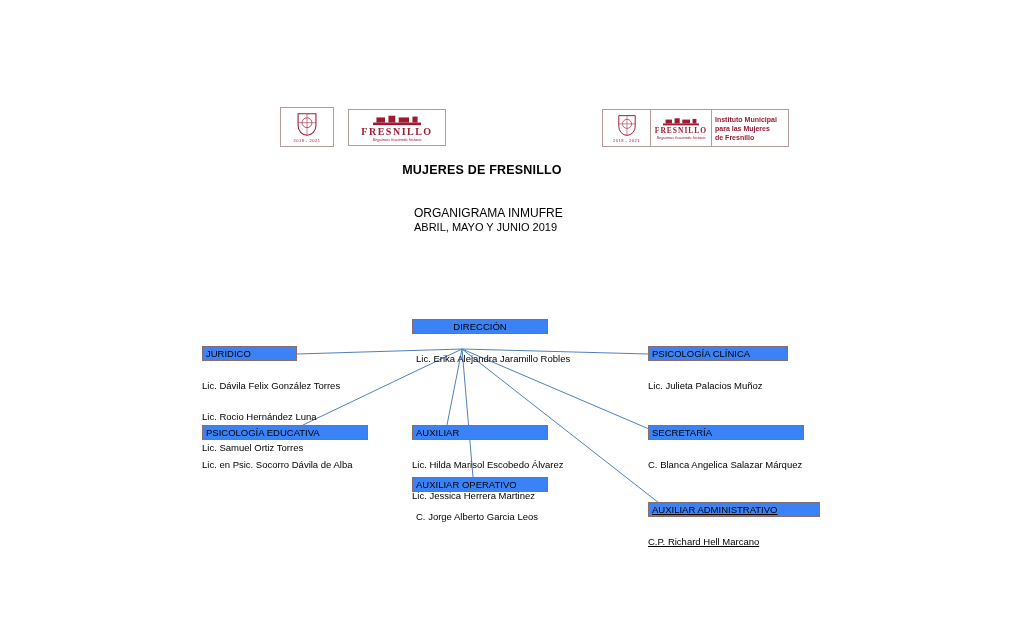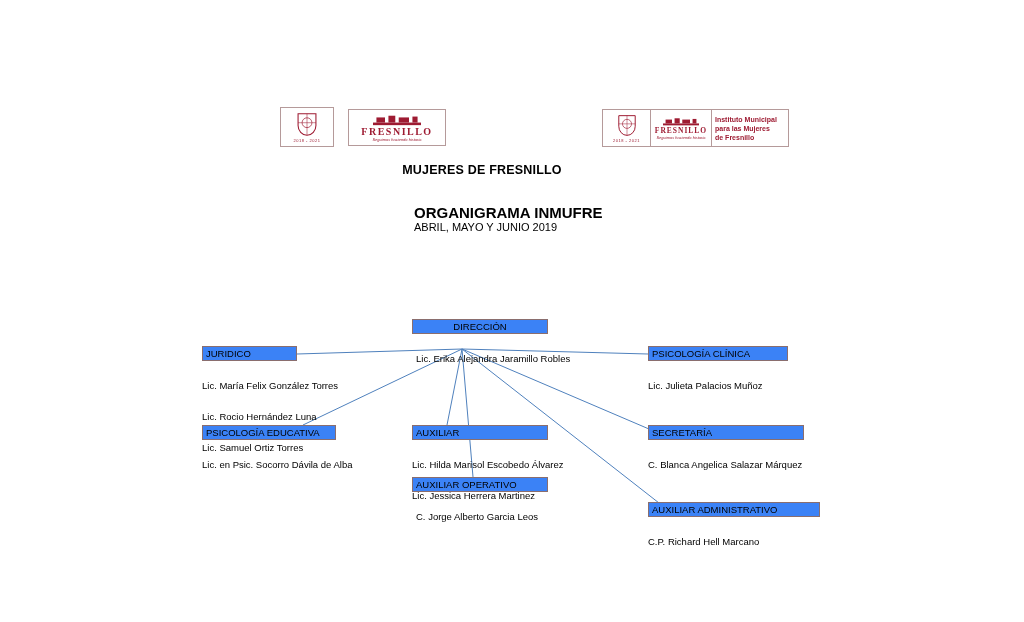--- a/index.html
+++ b/index.html
@@ -18,21 +18,21 @@
   .wordmark { font-family:"Liberation Serif", serif; font-weight:bold; color:#9e1b32;
               letter-spacing:1.5px; font-size:10px; line-height:11px; white-space:nowrap; }
   .wordmark.small { font-size:7.5px; letter-spacing:1px; line-height:9px; }
   .tagline { font-size:4px; color:#9e1b32; font-style:italic; white-space:nowrap; }
   .institute-text { font-size:7px; font-weight:bold; color:#9e1b32; line-height:9px;
                     padding:2px 3px; align-items:flex-start !important; }
 
   
   .page-title { width:300px; text-align:center; font-weight:bold; font-size:12.5px;
                 line-height:17px; letter-spacing:0.2px; }
-  .subtitle-line1 { font-weight:bold; font-size:15px; line-height:14px; }
+  .subtitle-line1 { font-weight:normal; font-size:12px; line-height:14px; }
   .subtitle-line2 { font-size:11px; line-height:14px; }
 
   
   .node-title { background:#3b82f6; border:1px solid #8a6e6e; font-size:9.5px;
                 height:15px; line-height:13px; padding:0 3px; white-space:nowrap; overflow:hidden; }
   .node-title.center { text-align:center; }
   .member { font-size:9.5px; line-height:13px; margin-top:18px; white-space:nowrap; }
   .connectors { position:absolute; left:0; top:0; pointer-events:none; }
 </style>
 </head>
@@ -109,49 +109,49 @@
     <div class="subtitle-line2">ABRIL, MAYO Y JUNIO 2019</div>
   </div>
 
   <div class="abs" style="left:412px; top:319px;">
     <div class="node-title center" style="width:136px;">DIRECCIÓN</div>
     <div class="member" style="padding-left:4px;">Lic. Erika Alejandra Jaramillo Robles</div>
   </div>
 
   <div class="abs" style="left:202px; top:346px;">
     <div class="node-title" style="width:95px;">JURIDICO</div>
-    <div class="member">Lic. María Felix González Torres</div>
+    <div class="member">Lic. Dávila Felix González Torres</div>
     <div class="member">Lic. Rocio Hernández Luna</div>
     <div class="member">Lic. Samuel Ortiz Torres</div>
   </div>
 
   <div class="abs" style="left:648px; top:346px;">
     <div class="node-title" style="width:140px;">PSICOLOGÍA CLÍNICA</div>
     <div class="member">Lic. Julieta Palacios Muñoz</div>
   </div>
 
   <div class="abs" style="left:202px; top:425px;">
-    <div class="node-title" style="width:134px;">PSICOLOGÍA EDUCATIVA</div>
+    <div class="node-title" style="width:166px;">PSICOLOGÍA EDUCATIVA</div>
     <div class="member">Lic. en Psic. Socorro Dávila de Alba</div>
   </div>
 
   <div class="abs" style="left:412px; top:425px;">
     <div class="node-title" style="width:136px;">AUXILIAR</div>
     <div class="member">Lic. Hilda Marisol Escobedo Álvarez</div>
     <div class="member">Lic. Jessica Herrera Martinez</div>
   </div>
 
   <div class="abs" style="left:648px; top:425px;">
     <div class="node-title" style="width:156px;">SECRETARÍA</div>
     <div class="member">C. Blanca Angelica Salazar Márquez</div>
   </div>
 
   <div class="abs" style="left:412px; top:477px;">
     <div class="node-title" style="width:136px;">AUXILIAR OPERATIVO</div>
     <div class="member" style="padding-left:4px;">C. Jorge Alberto Garcia Leos</div>
   </div>
 
-  <div class="abs" style="left:648px; top:502px;">
+  <div class="abs" style="left:648px; top:502px;text-decoration:underline;">
     <div class="node-title" style="width:172px;">AUXILIAR ADMINISTRATIVO</div>
     <div class="member">C.P. Richard Hell Marcano</div>
   </div>
 
 </div>
 
 </body></html>

